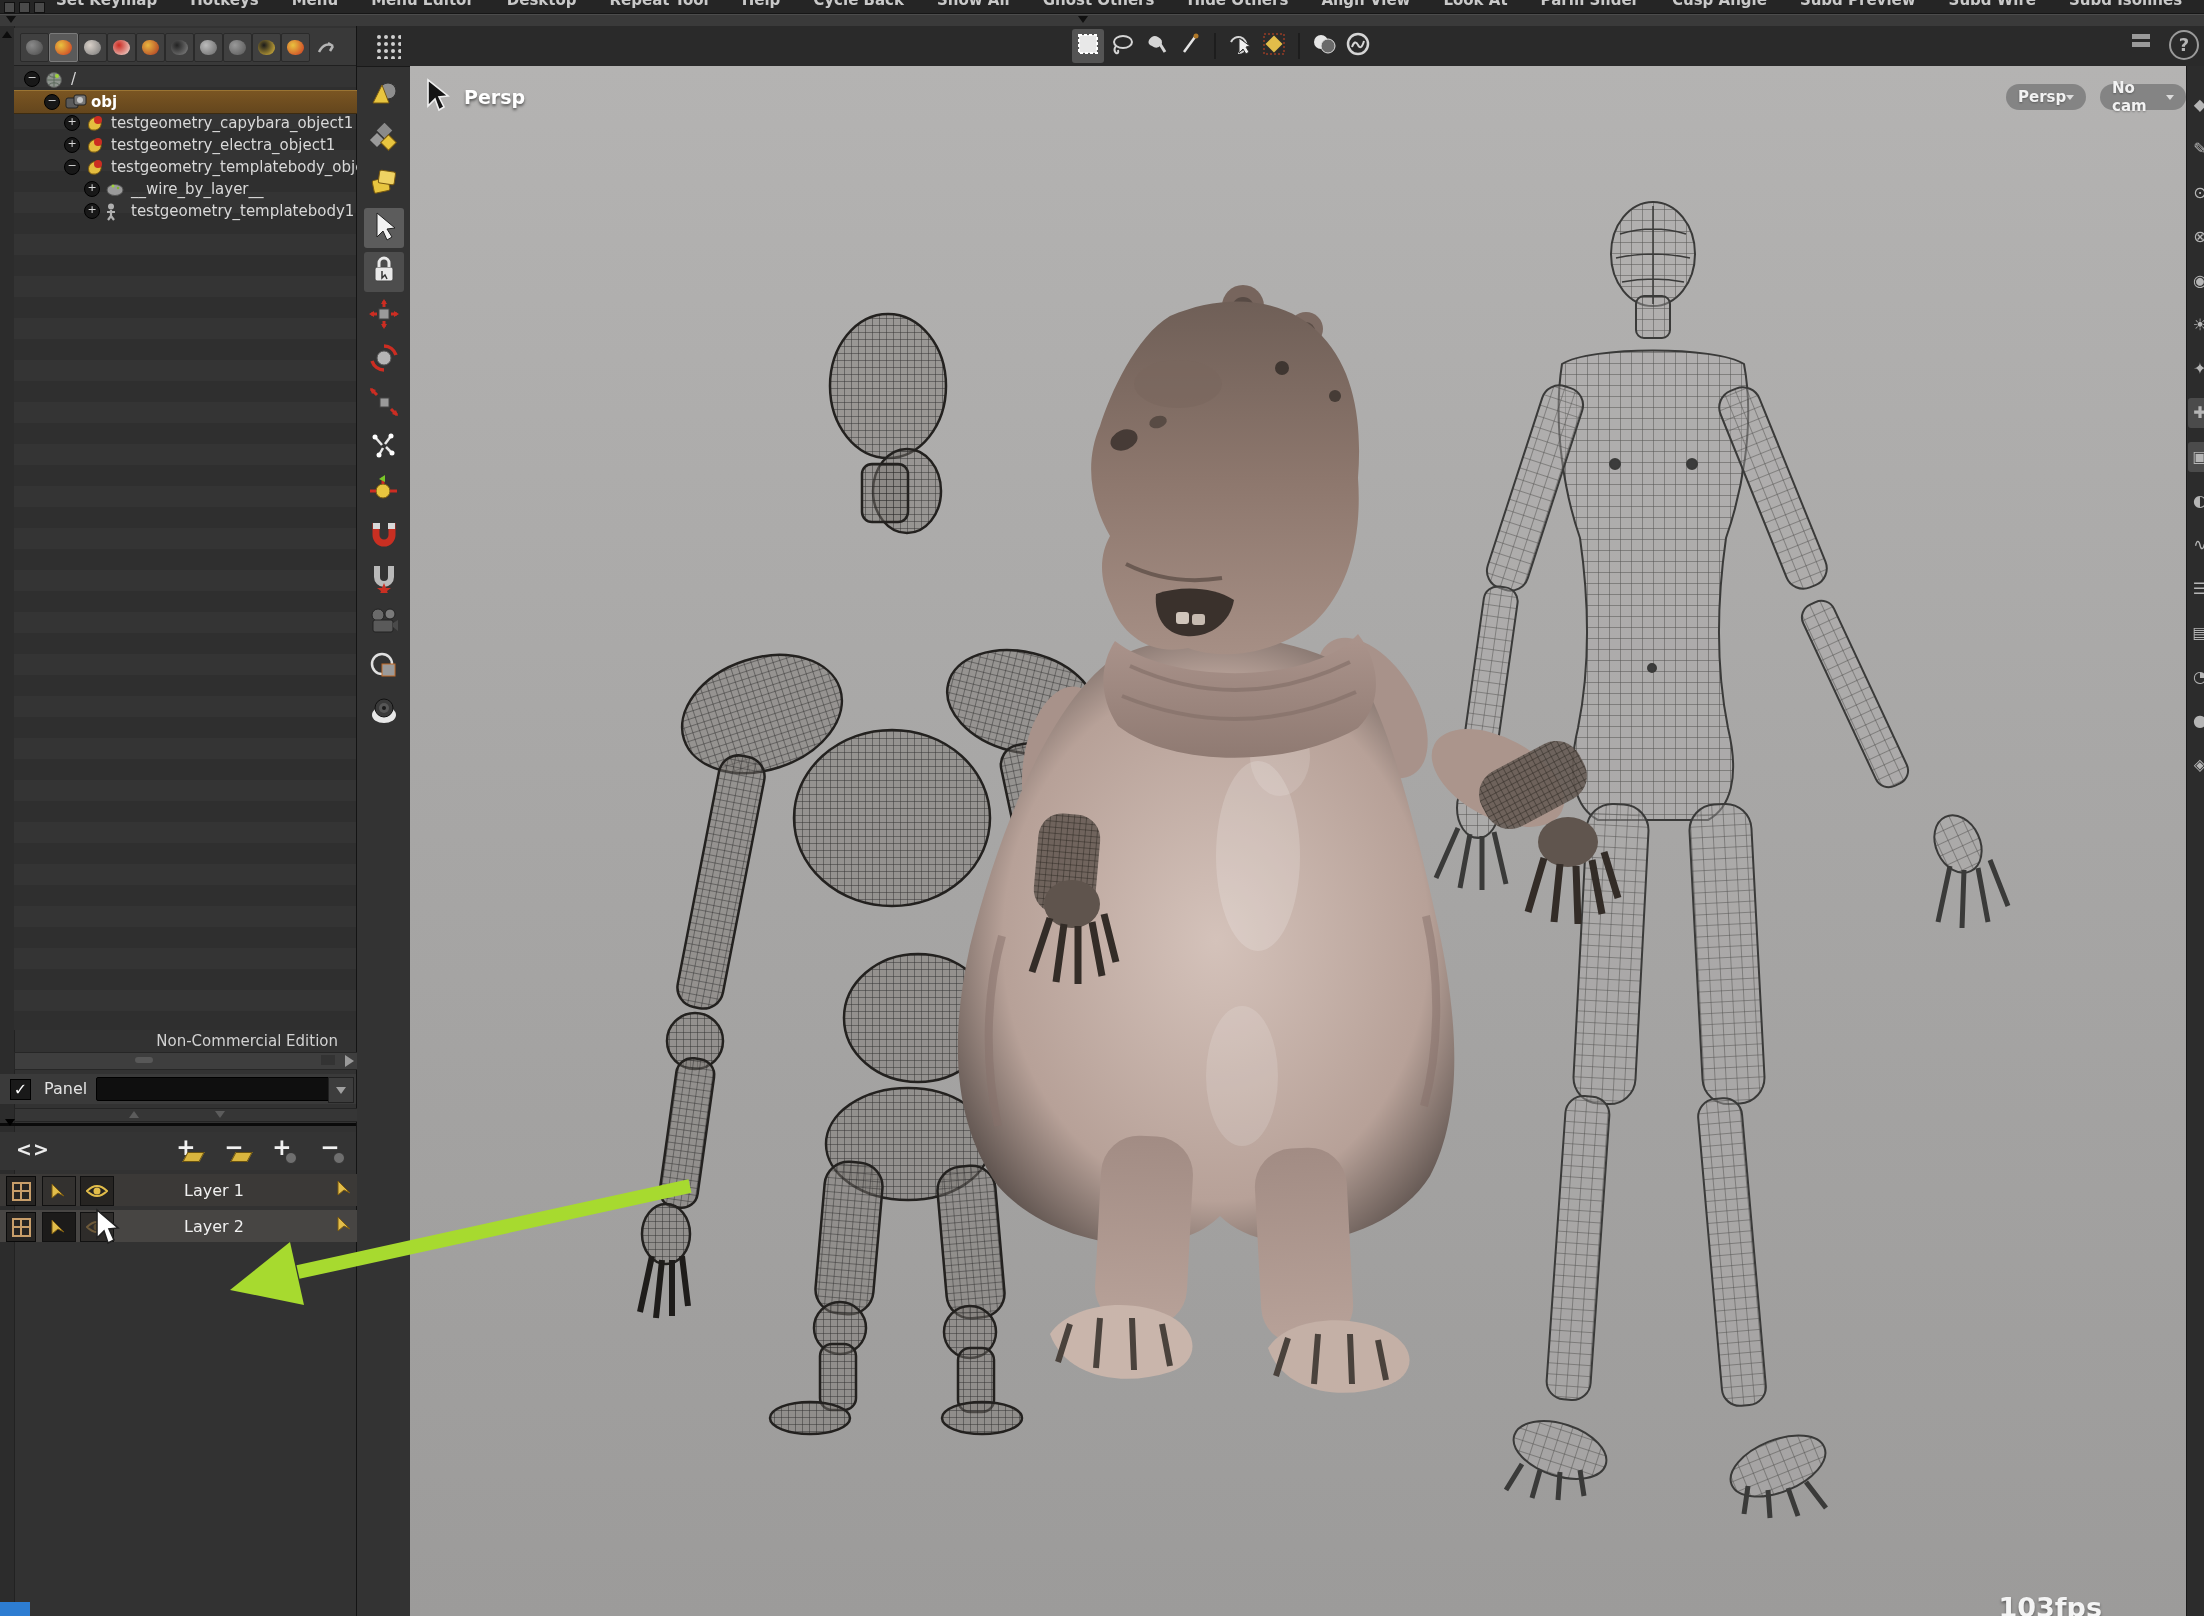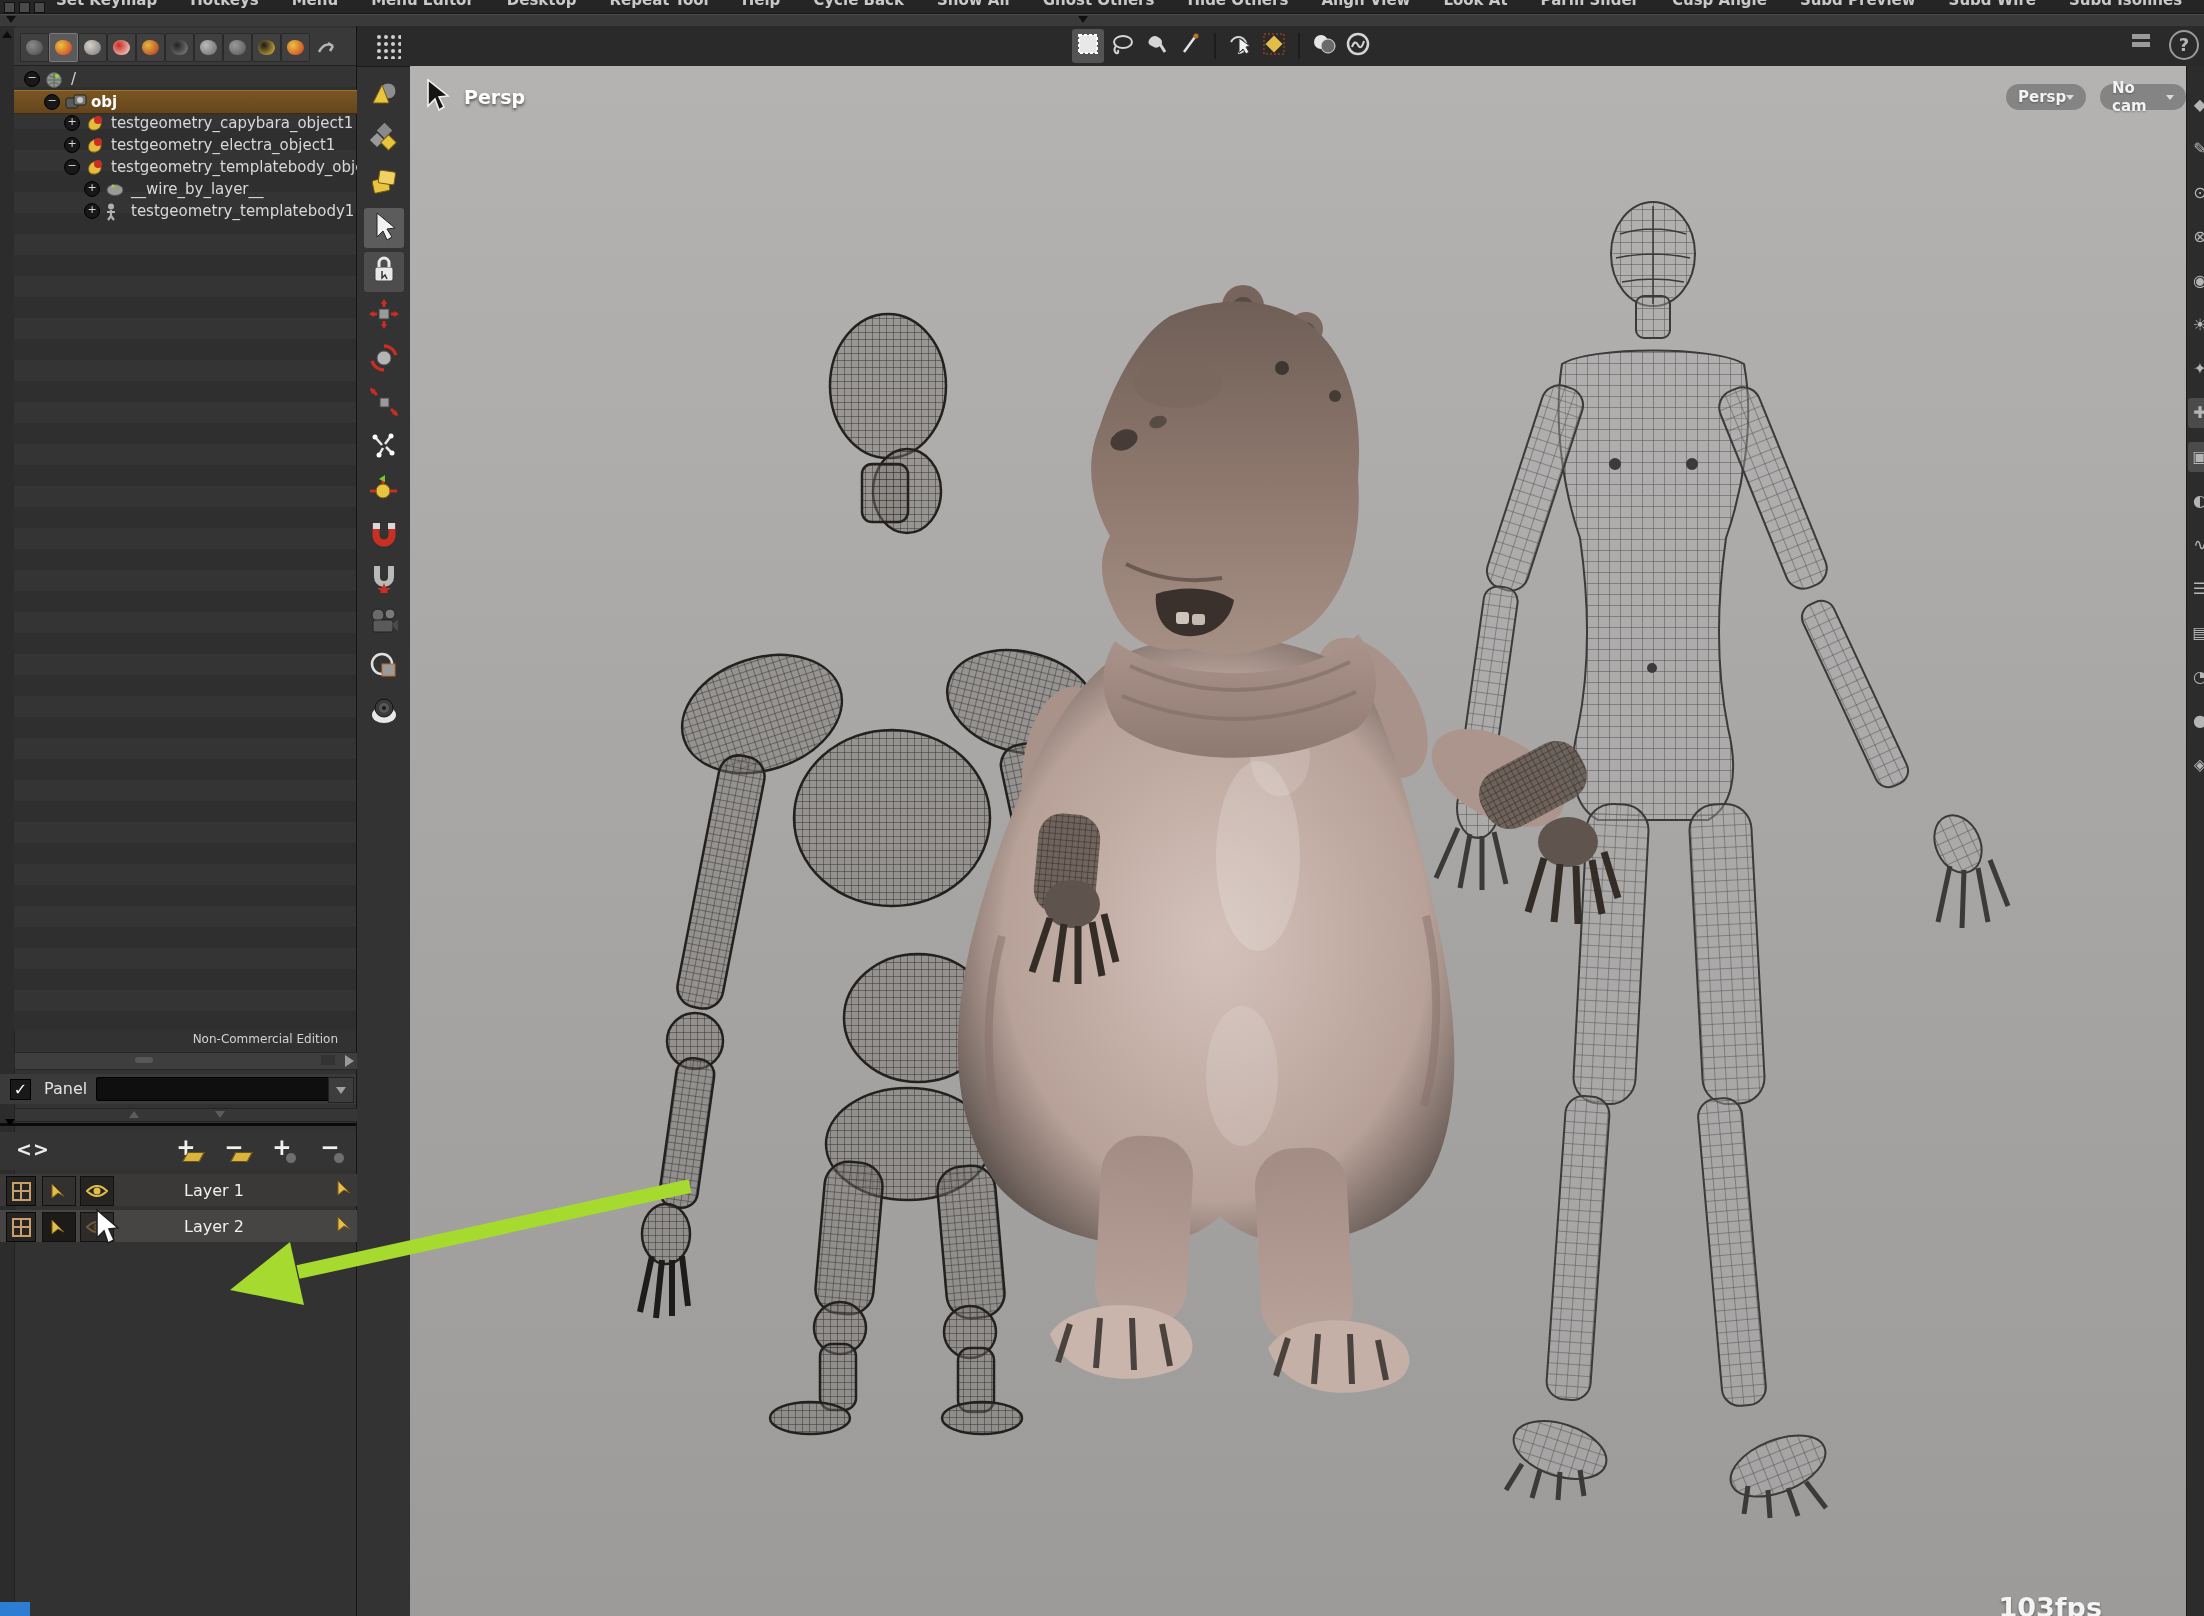--- a/index.html
+++ b/index.html
@@ -34,21 +34,21 @@
   .stripes{position:absolute;left:14px;top:40px;width:342px;height:964px;
     background:repeating-linear-gradient(180deg,#343434 0 21px,#2f2f2f 21px 42px);}
   .tree-row{position:absolute;left:14px;width:342px;height:22px;display:flex;align-items:center;}
   .tree-row .lbl{font-size:15px;color:#d8d8d8;margin-left:6px;white-space:nowrap;}
   .tree-row.selected{background:linear-gradient(#7a5522,#64461d);border-top:1px solid #9a7433;border-bottom:1px solid #3c2b11;}
   .tree-row.selected .lbl{color:#fff;font-weight:bold;}
   .expander{width:14px;height:14px;border-radius:50%;background:#181818;border:1px solid #000;
     color:#d8d8d8;font-size:11px;line-height:12px;text-align:center;flex:none;}
   .nodeicon{width:20px;height:16px;margin-left:5px;flex:none;position:relative;}
   
-  .nc-edition{position:absolute;right:18px;top:1006px;font-size:12px;color:#d2d2d2;}
+  .nc-edition{position:absolute;right:18px;top:1006px;font-size:15px;color:#d2d2d2;}
   .hscroll1{position:absolute;left:14px;top:1026px;width:342px;height:16px;background:#3e3e3e;border:1px solid #262626;}
   .hscroll1 .knob{position:absolute;left:120px;top:4px;width:18px;height:6px;background:#585858;border-radius:3px;}
   .hscroll1 .btn2{position:absolute;right:22px;top:2px;width:14px;height:10px;background:#333;}
   .hscroll1 .play{position:absolute;right:3px;top:2px;width:0;height:0;border-top:6px solid transparent;
     border-bottom:6px solid transparent;border-left:9px solid #9a9a9a;}
   .filter-row{position:absolute;left:0px;top:1048px;width:356px;height:30px;background:#3a3a3a;}
   .filter-check{position:absolute;left:10px;top:5px;width:19px;height:19px;background:#191919;border:1px solid #000;
     color:#fff;font-size:16px;line-height:19px;text-align:center;font-weight:bold;}
   .filter-label{position:absolute;left:44px;top:5px;font-size:16px;color:#e2e2e2;}
   .filter-input{position:absolute;left:96px;top:3px;width:226px;height:22px;background:#0f0f0f;

